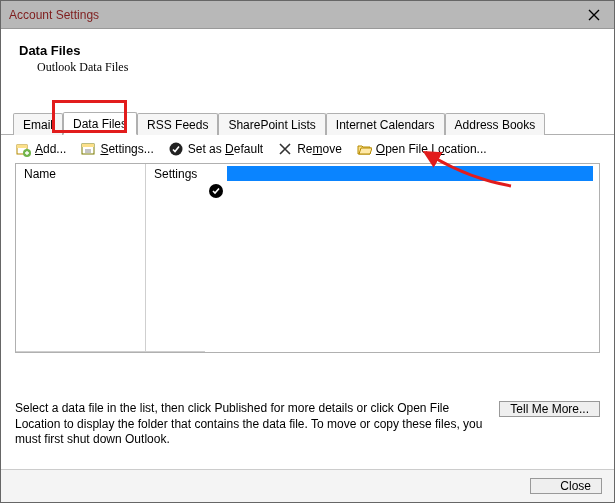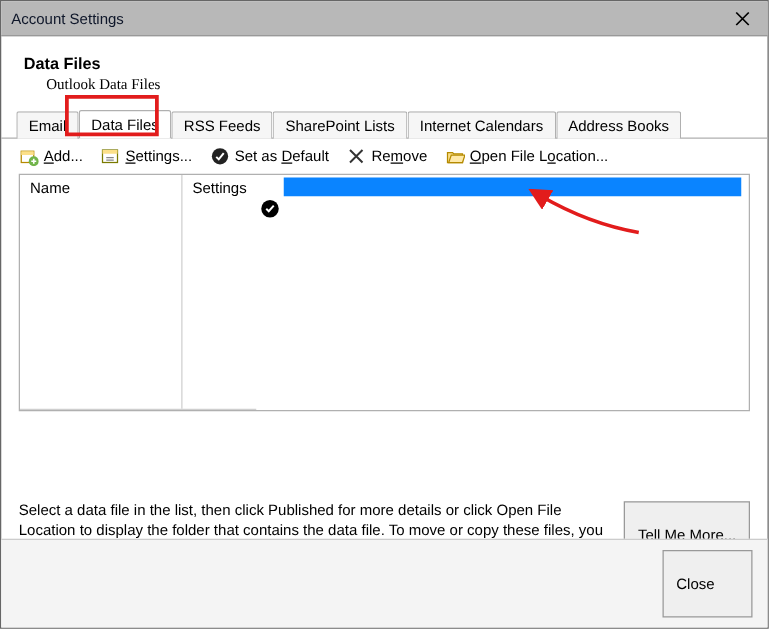--- a/index.html
+++ b/index.html
@@ -21,38 +21,39 @@
   }
   .titlebar {
     height: 28px;
     background: #b8b8b8;
     display: flex;
     align-items: center;
     justify-content: space-between;
     padding-left: 8px;
     border-bottom: 1px solid #999;
   }
-  .titlebar .title { font-size: 12px; color: #0f172a; }
+  .titlebar .title { font-size: 12px; color: #7f1d1d; }
   .titlebar .close {
     width: 40px; height: 28px;
     display: flex; align-items: center; justify-content: center;
     font-size: 14px; color: #000;
   }
   .header-area {
     padding: 14px 18px 10px 18px;
   }
   .header-area .h-title { font-weight: bold; font-size: 13px; }
   .header-area .h-sub { margin-left: 18px; margin-top: 2px; font-size: 12px; font-family: Liberation Serif, serif; }
   .tabs {
     display: flex;
     align-items: flex-end;
     padding-left: 12px;
     position: relative;
     height: 26px;
     border-bottom: 1px solid #b0b0b0;
+    margin-top: 24px;
   }
   .tab {
     padding: 4px 9px 3px 9px;
     border: 1px solid #b0b0b0;
     border-bottom: none;
     background: #f6f6f6;
     margin-right: 0;
     font-size: 12px;
     border-radius: 2px 2px 0 0;
     position: relative;
@@ -114,24 +115,24 @@
   .bottom-note {
     display:flex; align-items:flex-start; gap:10px;
     padding: 10px 14px 0 14px;
     position: absolute;
     left:0; right:0; top: 390px;
   }
   .note-text { flex:1; font-size:12px; line-height:1.3; }
   .btn {
     border: 1px solid #999;
     background: #efefef;
-    padding: 19px 10px;
+    padding: 0 10px;
     font-size:12px;
     min-width: 72px;
-    text-align:left;
+    text-align:right;
   }
   .footer {
     position:absolute; left:0; right:0; bottom:0;
     border-top:1px solid #ccc;
     padding:8px 12px;
     display:flex; justify-content:flex-end;
     background:#f4f4f4;
   }
   .arrow {
     position:absolute;

